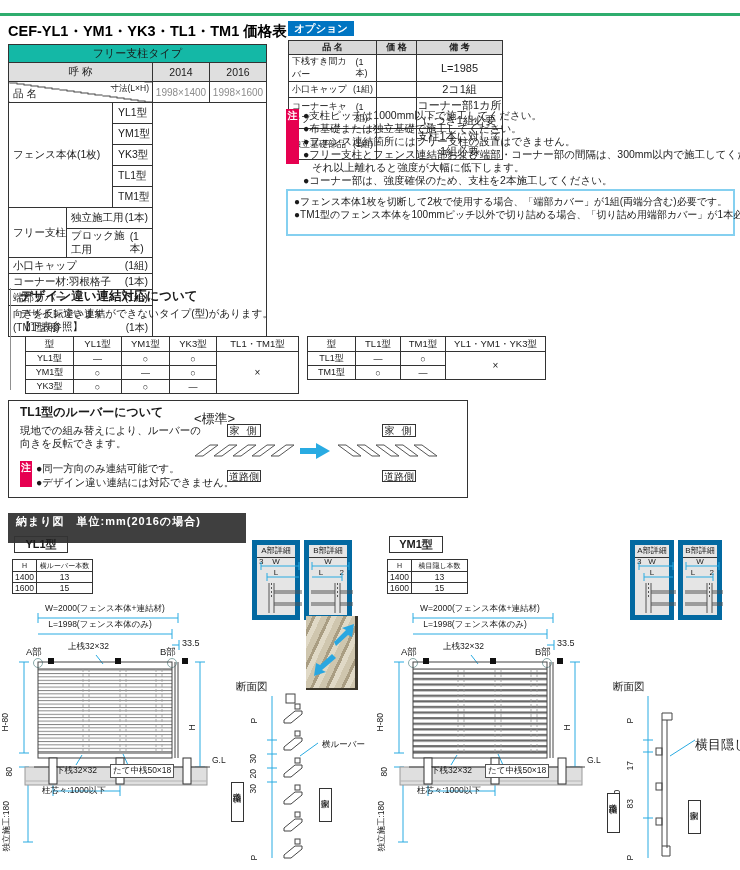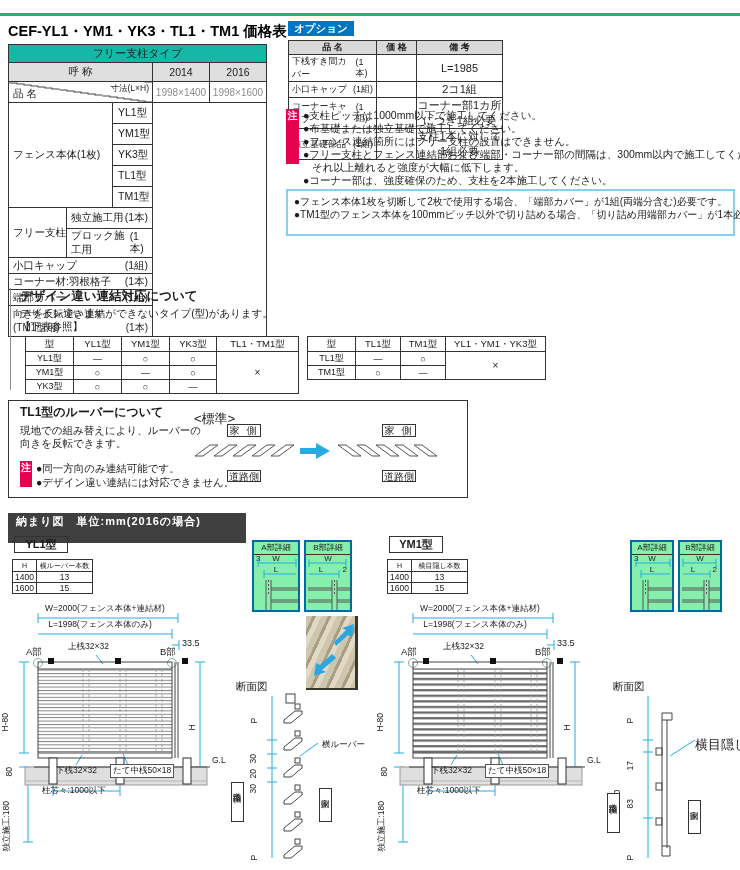--- a/index.html
+++ b/index.html
@@ -43,21 +43,21 @@
 .dt td{height:11px}
 
 .framebox{position:absolute;border:1.5px solid #333;background:#fff}
 .hbox{position:absolute;border:1px solid #333;background:#fff;font-size:10px;text-align:center;letter-spacing:2px}
 .band{position:absolute;background:#3f3f3f;color:#fff;font-weight:bold;font-size:11px;line-height:17px;padding-left:8px;letter-spacing:1px}
 .namebox{position:absolute;border:1.5px solid #333;font-weight:bold;font-size:11px;text-align:center}
 .mt{font-size:8.5px;text-align:center}
 .mt th{height:12px;font-weight:normal;font-size:7px}
 .mt td{height:10px}
 
-.detbox{position:absolute;width:48px;height:72px;border:2px solid #0369a1;background:#86efac}
+.detbox{position:absolute;width:48px;height:80px;border:5px solid #0369a1;background:#e5e5e5}
 .detbox .dh{height:13px;border-bottom:1px solid #333;font-size:8px;text-align:center;line-height:12px}
 .detbox .dc{position:relative;height:57px}
 .dspan{position:absolute;font-size:8px;line-height:1}
 .photo{position:absolute;background:repeating-linear-gradient(115deg,#cfc6ae 0 6px,#a99d82 6px 9px,#e0d9c6 9px 14px);border-right:3px solid #3a352a;border-bottom:2px solid #3a352a}
 .greenline{position:absolute;left:0;top:13px;width:740px;height:3px;background:#2ead6e}
 .pagetitle{position:absolute;font-size:14.5px;font-weight:bold;color:#000000}
 .leftrule{position:absolute;width:1px;background:#909090}
 svg{position:absolute;overflow:visible}
 </style>
 </head>

